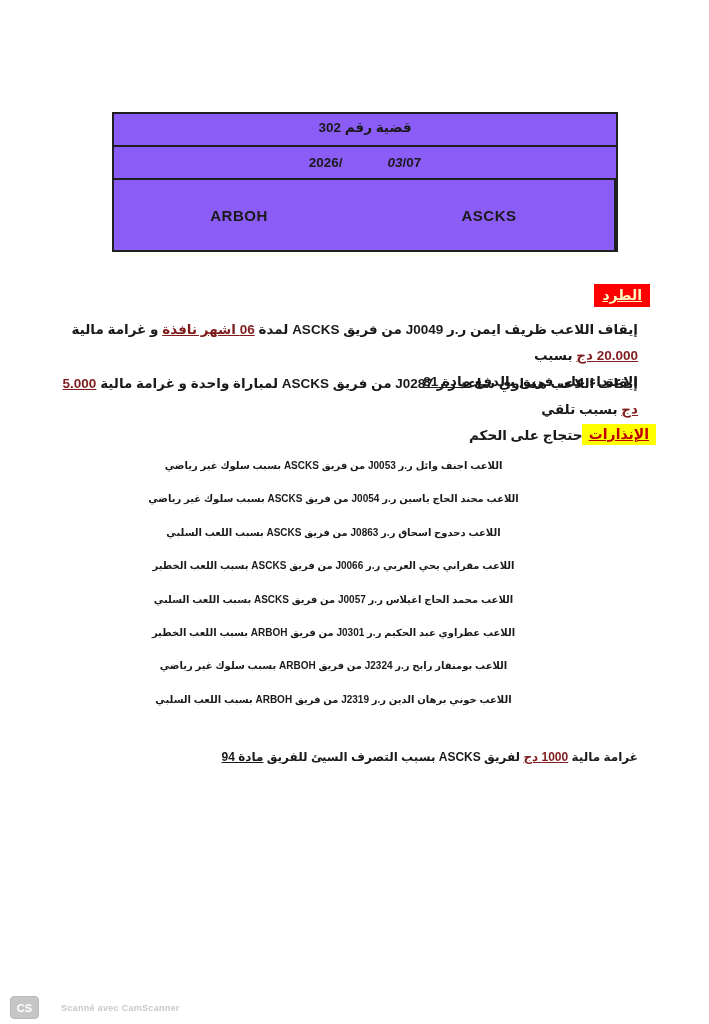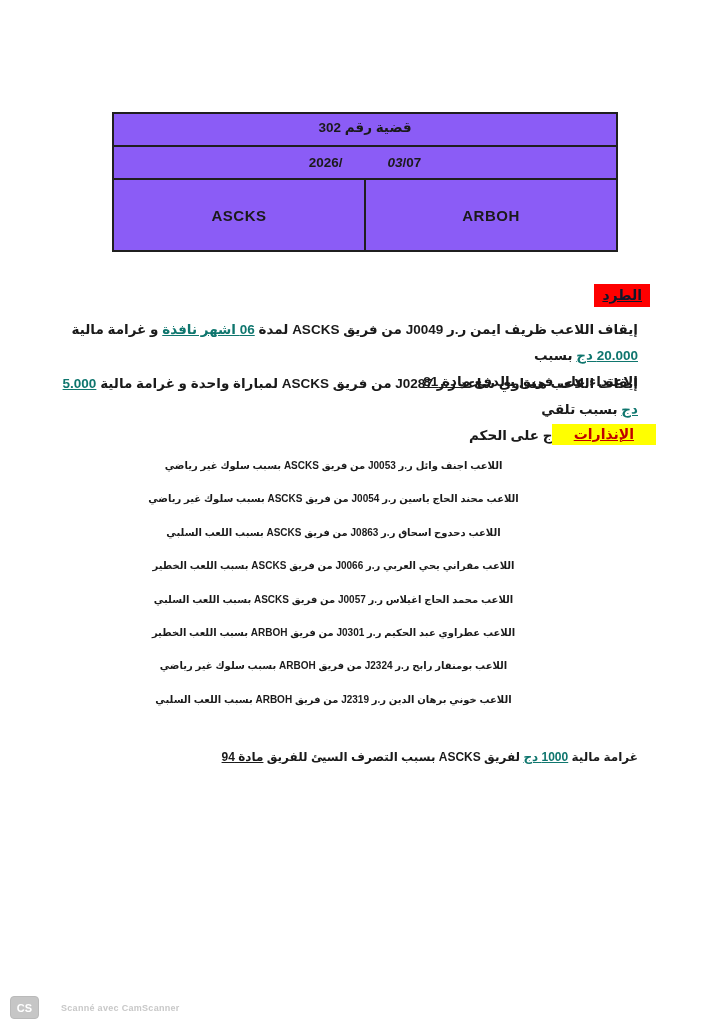--- a/index.html
+++ b/index.html
@@ -15,35 +15,35 @@
   .mt-row{border-bottom:2px solid #1f1f1f;text-align:center;font-weight:bold;font-size:13.5px;}
   .mt-case{height:31px;line-height:28px;direction:rtl;}
   .mt-date{height:31px;line-height:31px;direction:ltr;}
   .mt-date .it{font-style:italic;margin-left:45px;}
   .mt-teams{display:flex;height:70px;border-bottom:none;}
   .mt-cell{flex:1;display:flex;align-items:center;justify-content:center;
     font-size:15px;font-weight:bold;letter-spacing:.5px;}
   .mt-cell.first{border-right:2px solid #1f1f1f;}
   
   .title-exp{
-    position:absolute;top:284px;right:59px;background:#fe0000;color:#0f172a;
+    position:absolute;top:284px;right:59px;background:#fe0000;color:#fef9c3;
     font-weight:bold;font-size:14px;padding:3px 8px 4px;text-decoration:underline;direction:rtl;
   }
   .title-warn{
     position:absolute;top:424px;right:53px;background:#ffff00;color:#c00000;
-    font-weight:bold;font-size:14px;padding:2px 22px 3px;text-decoration:underline;direction:rtl;
+    font-weight:bold;font-size:14px;padding:2px 7px 3px;text-decoration:underline;direction:rtl;
   }
   
   .para{
     position:absolute;right:71px;left:58px;direction:rtl;text-align:right;
     font-weight:bold;font-size:13.5px;line-height:26px;color:#1a1a1a;
   }
   .p1{top:317px;}
   .p2{top:371px;}
-  .red-u{color:#0f766e;text-decoration:underline;}
+  .red-u{color:#7f1d1d;text-decoration:underline;}
   .blk-u{text-decoration:underline;padding-left:24px;}
   .warn-list{
     position:absolute;top:449px;right:82px;left:40px;direction:rtl;text-align:center;
     font-weight:bold;font-size:10px;
   }
   .warn-item{line-height:33.4px;white-space:nowrap;}
   .team-fine{
     position:absolute;top:744px;right:71px;left:58px;direction:rtl;text-align:right;
     font-weight:bold;font-size:12px;line-height:26px;
   }
@@ -55,22 +55,22 @@
   }
   .cs-text{font-size:9px;color:#c8c8c8;letter-spacing:.3px;font-weight:bold;}
 </style>
 </head>
 <body>
 
 <div class="match-table">
   <div class="mt-row mt-case">قضية رقم 302</div>
   <div class="mt-row mt-date"><span>2026/</span><span class="it">03</span><span>/07</span></div>
   <div class="mt-row mt-teams">
+    <div class="mt-cell">ARBOH</div>
     <div class="mt-cell first">ASCKS</div>
-    <div class="mt-cell">ARBOH</div>
   </div>
 </div>
 
 <div class="title-exp">الطرد</div>
 
 <div class="para p1">
   <div><span>إيقاف اللاعب ظريف ايمن ر.ر  J0049 من فريق  ASCKS لمدة </span><span class="red-u">06 اشهر نافذة</span><span> و غرامة مالية </span><span class="red-u">20.000 دج</span><span> بسبب</span></div>
   <div><span>الاعتداء على فريق بالدفع  </span><span class="blk-u">مادة 81</span></div>
 </div>
 

